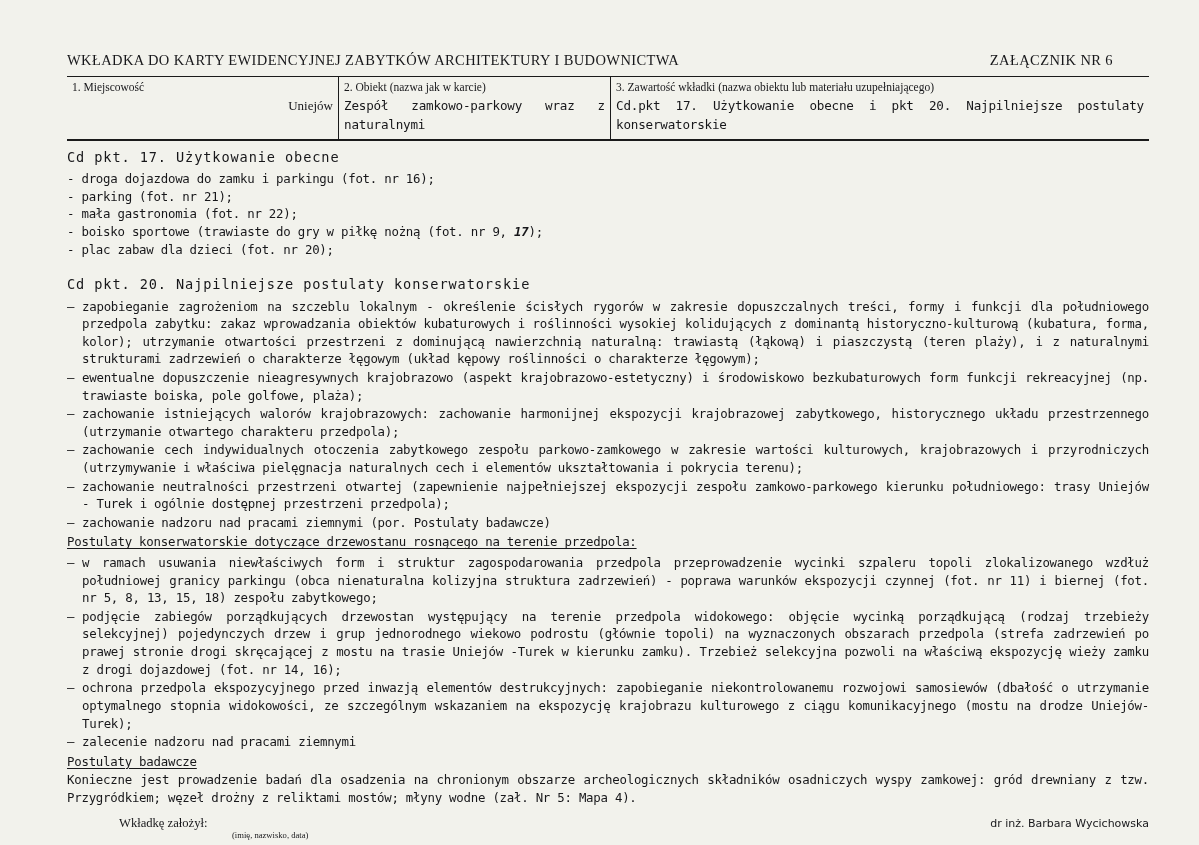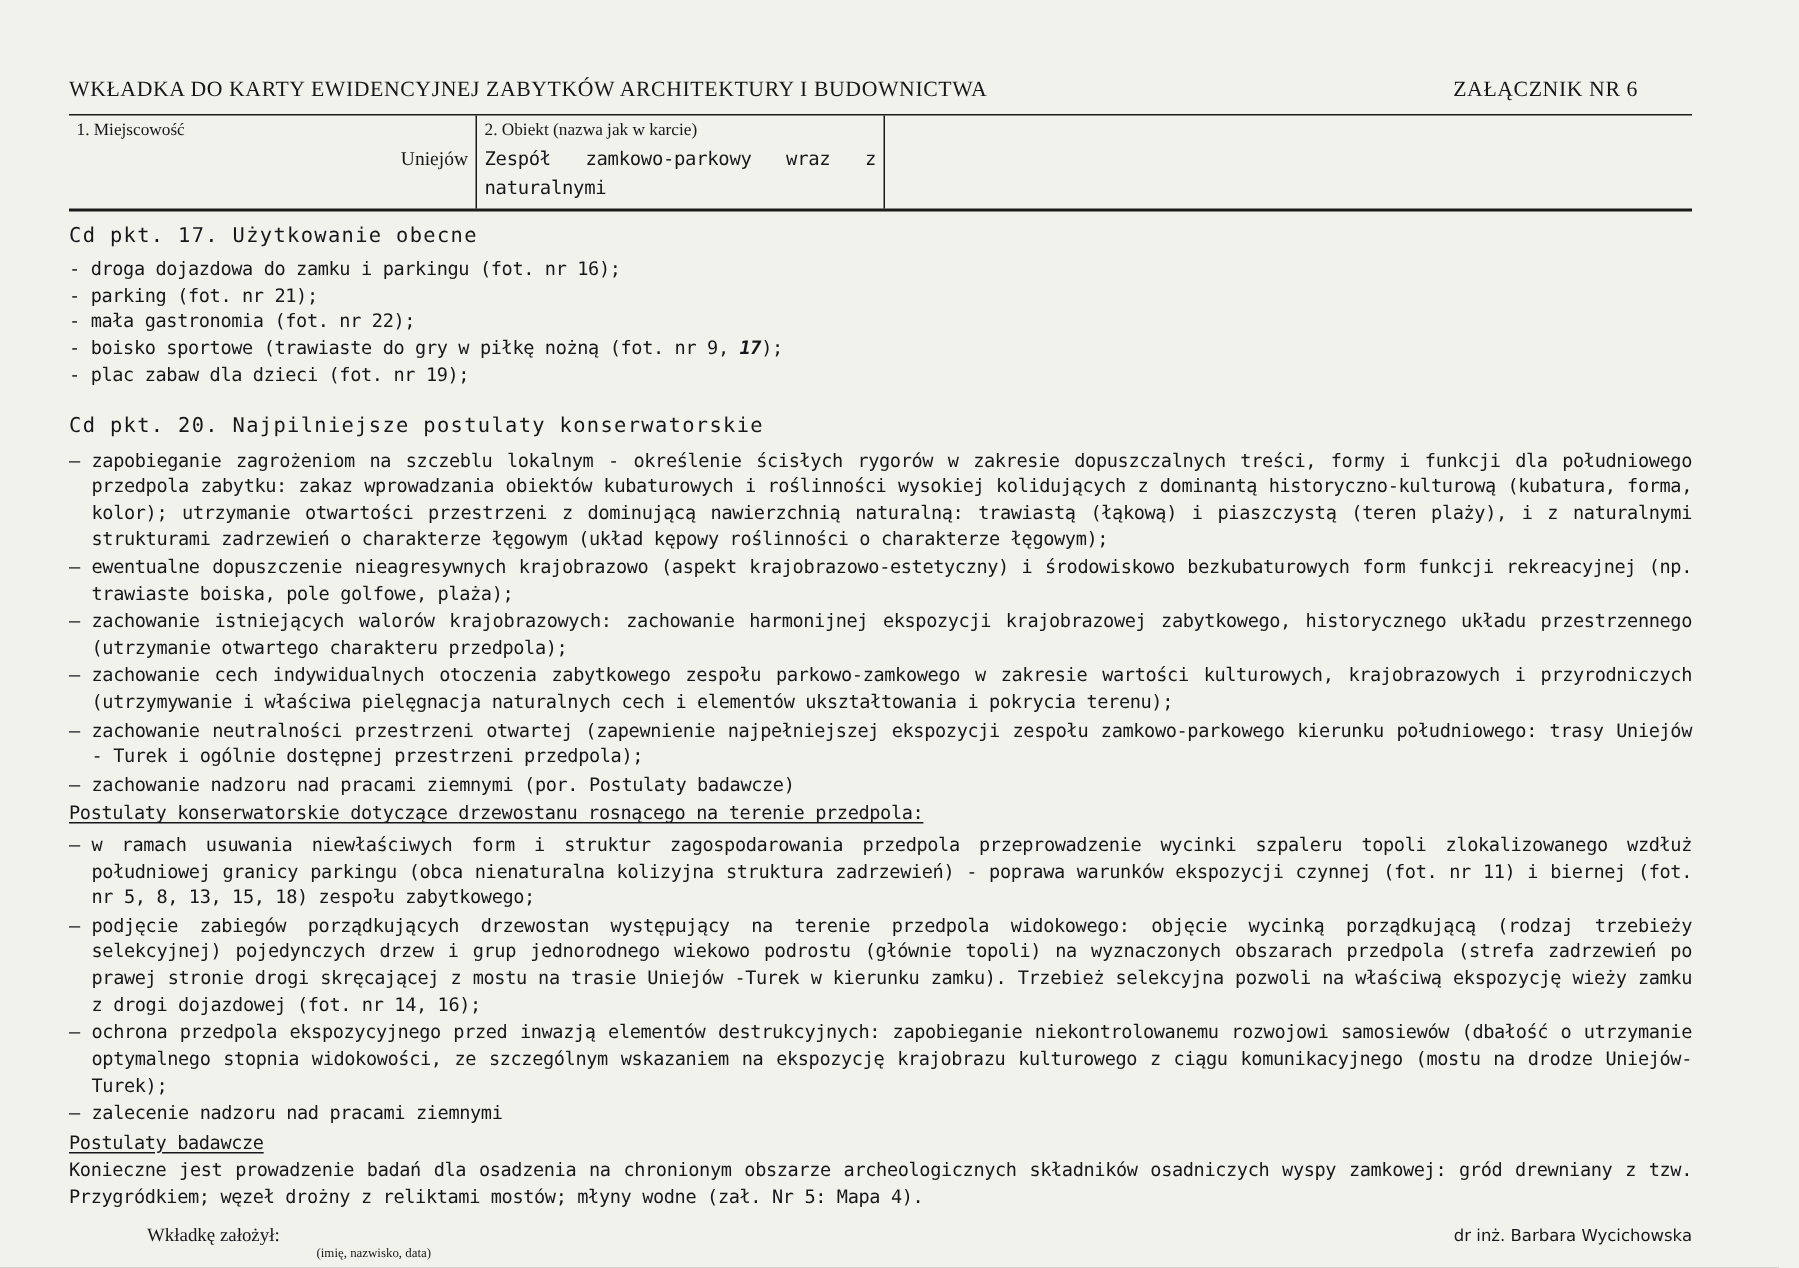--- a/index.html
+++ b/index.html
@@ -12,21 +12,21 @@
     width: 1199px;
     height: 845px;
     background: #f2f2ec;
     box-sizing: border-box;
     overflow: hidden;
     font-family: "DejaVu Sans", sans-serif;
     color: #17171a;
   }
   .sheet {
     position: absolute;
-    left: 46px;
+    left: 67px;
     top: 52px;
     width: 1082px;
     height: 760px;
   }
 
   
   .hdr {
     display: flex;
     justify-content: space-between;
     align-items: baseline;
@@ -172,31 +172,35 @@
 
     <div class="boxrow">
       <div class="box b1">
         <div class="box-label">1. Miejscowość</div>
         <div class="box-val-serif">Uniejów</div>
       </div>
       <div class="box b2">
         <div class="box-label">2. Obiekt (nazwa jak w karcie)</div>
         <div class="box-val-mono just">Zespół zamkowo-parkowy wraz z naturalnymi</div>
       </div>
+      <div class="box b3">
+        <div class="box-label">3. Zawartość wkładki (nazwa obiektu lub materiału uzupełniającego)</div>
+        <div class="box-val-mono just">Cd.pkt 17. Użytkowanie obecne i pkt 20. Najpilniejsze postulaty konserwatorskie</div>
+      </div>
     </div>
 
     <div class="body">
 
       <div class="sec-title">Cd pkt. 17. Użytkowanie obecne</div>
       <div class="bullet-list">
         <div class="li">- droga dojazdowa do zamku i parkingu (fot. nr 16);</div>
         <div class="li">- parking (fot. nr 21);</div>
         <div class="li">- mała gastronomia (fot. nr 22);</div>
         <div class="li"><span>- boisko sportowe (trawiaste do gry w piłkę nożną (fot. nr 9, </span><span class="bold">17</span><span>);</span></div>
-        <div class="li">- plac zabaw dla dzieci (fot. nr 19);</div>
+        <div class="li">- plac zabaw dla dzieci (fot. nr 20);</div>
       </div>
 
       <div class="sec-title second">Cd pkt. 20. Najpilniejsze postulaty konserwatorskie</div>
 
       <div class="para-list">
         <div class="para">
           <span class="dash">–</span>
           <span class="ptext">zapobieganie zagrożeniom na szczeblu lokalnym - określenie ścisłych rygorów w zakresie dopuszczalnych treści, formy i funkcji dla południowego przedpola zabytku: zakaz wprowadzania obiektów kubaturowych i roślinności wysokiej kolidujących z dominantą historyczno-kulturową (kubatura, forma, kolor); utrzymanie otwartości przestrzeni z  dominującą nawierzchnią naturalną: trawiastą (łąkową) i piaszczystą (teren plaży), i z naturalnymi strukturami zadrzewień o charakterze łęgowym (układ kępowy roślinności o charakterze łęgowym);</span>
         </div>
         <div class="para">

